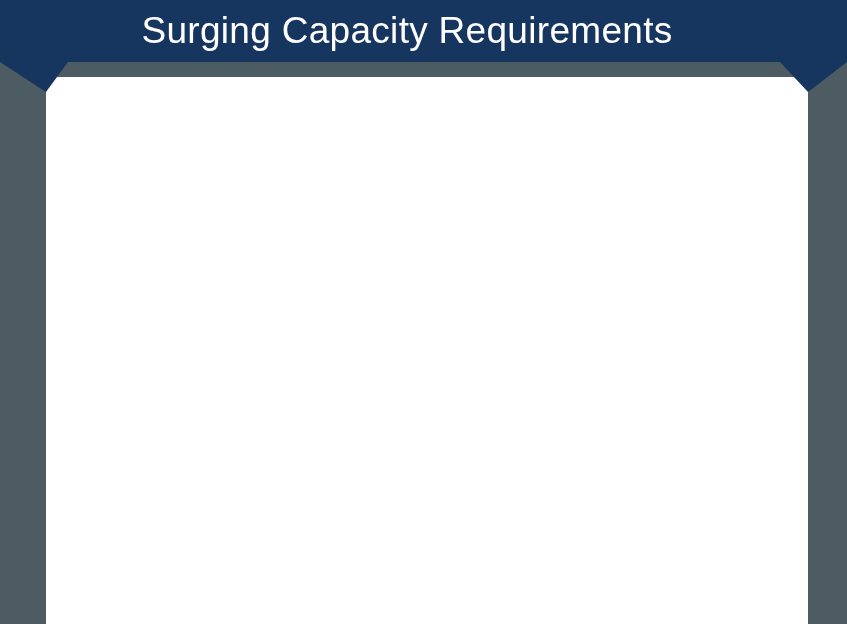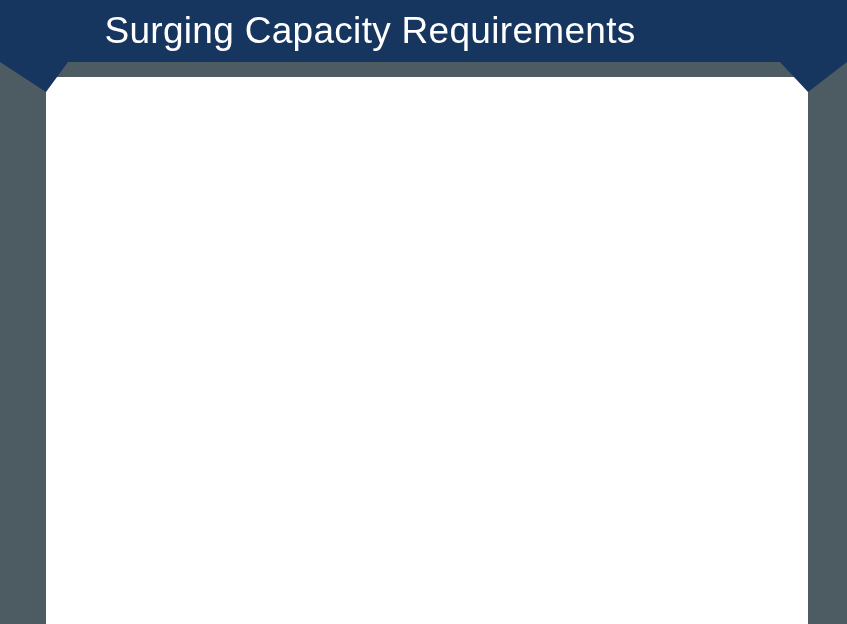--- a/index.html
+++ b/index.html
@@ -34,20 +34,21 @@
     height: 62px;
     display: flex;
     align-items: center;
     justify-content: center;
     color: #ffffff;
     font-size: 37px;
     font-weight: 400;
     letter-spacing: 0.3px;
     white-space: nowrap;
     z-index: 4;
+    padding-left: 37px;
   }
 
   
   #card {
     position: absolute;
     left: 46px;
     top: 77px;
     width: 762px;
     height: 547px;
     background: #ffffff;

